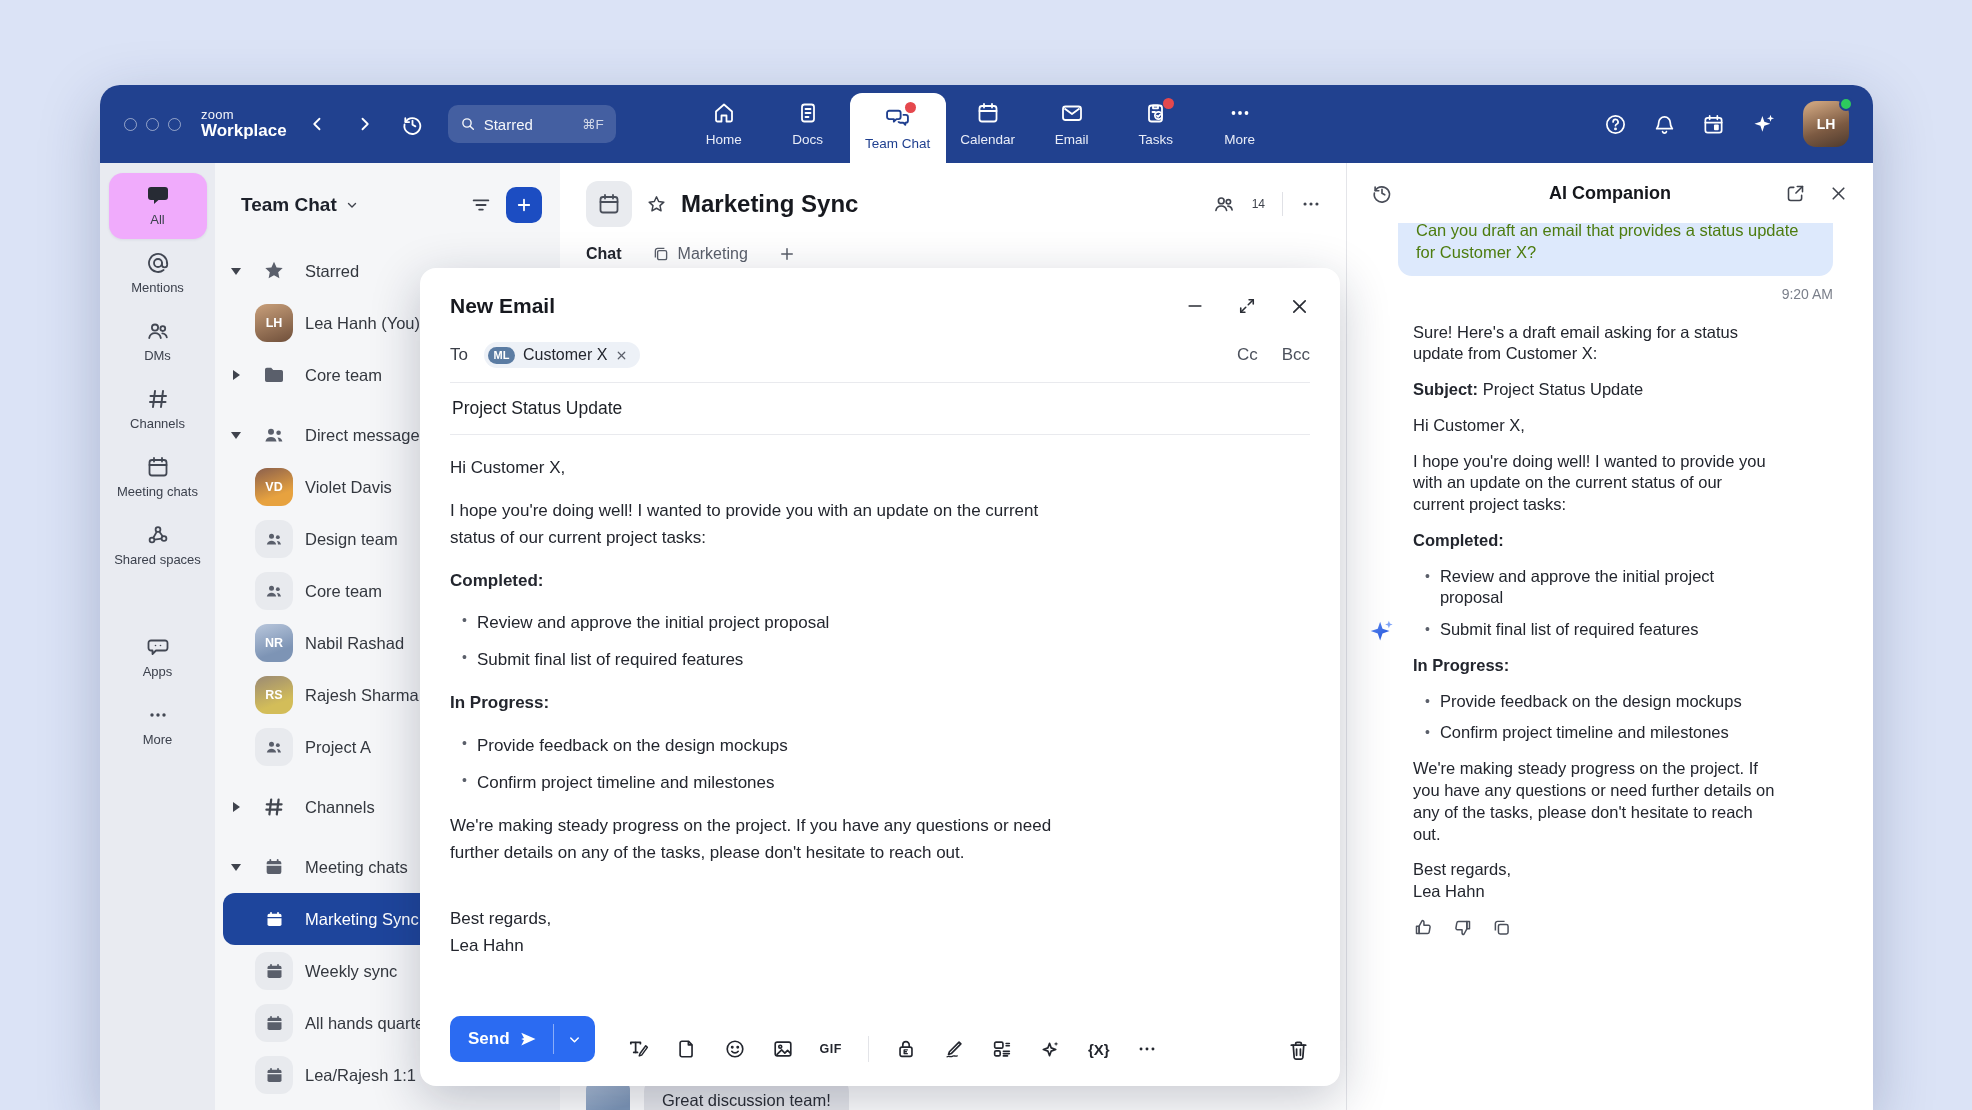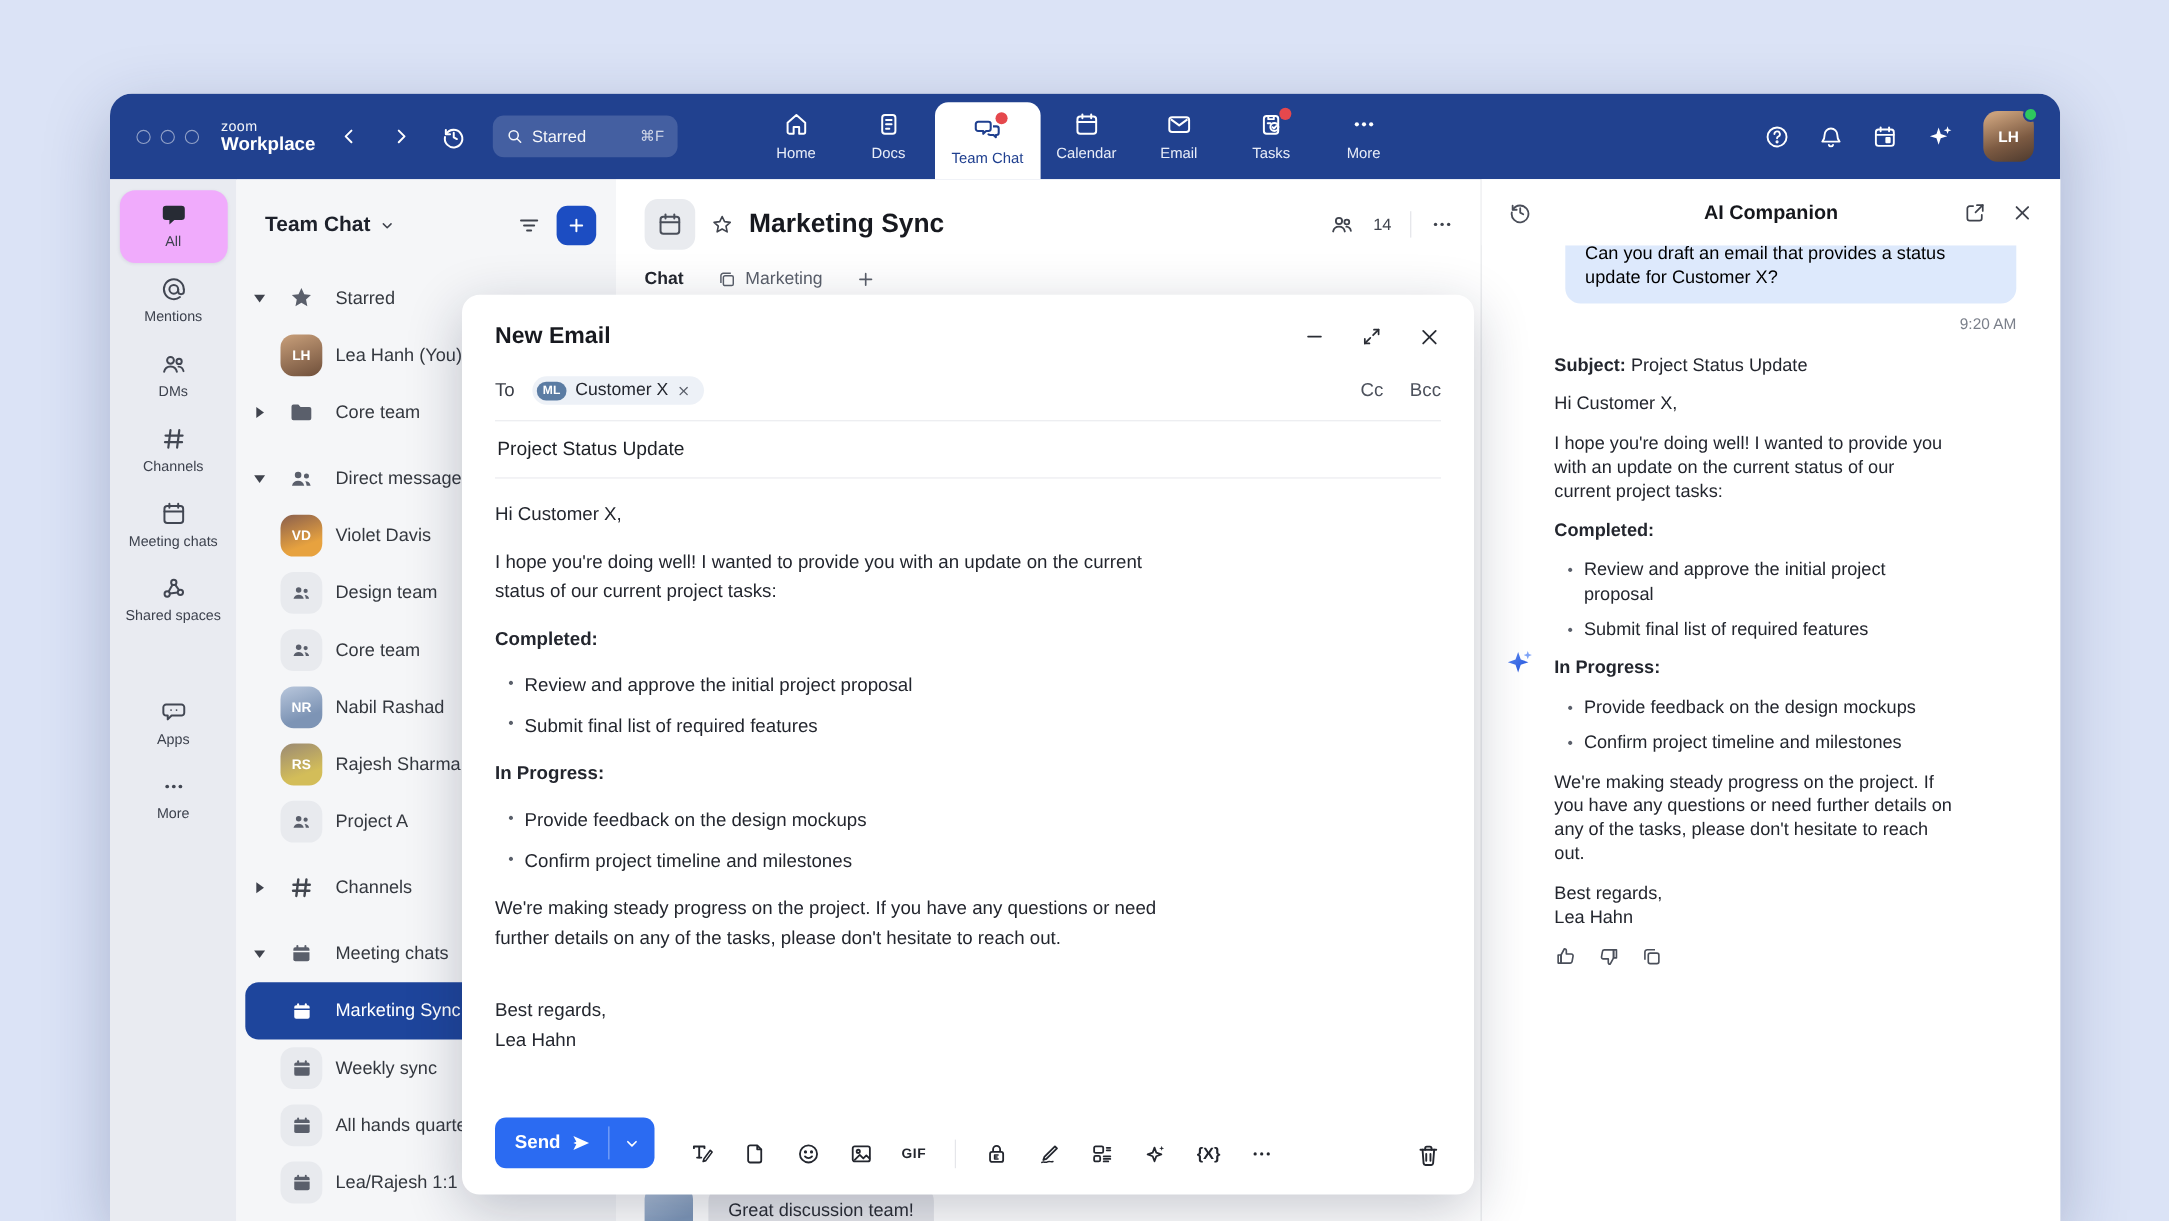--- a/index.html
+++ b/index.html
@@ -92,39 +92,39 @@
   .cl-item.selected { background:#1e459c; border-radius:12px; margin:0 6px 0 8px; padding-left:6px; color:#fff; }
   .cl-item.selected .tile { background:transparent; color:#fff; }
 
   
   .content { position:absolute; left:460px; top:78px; width:786px; bottom:0; background:#fff; }
   .content-header { display:flex; align-items:center; gap:14px; padding:18px 24px 10px 26px; }
   .room-tile { width:46px; height:46px; border-radius:12px; background:#e9ebef; color:#4a4f5a;
     display:flex; align-items:center; justify-content:center; }
   .star-o { color:#3f434d; }
   .room-title { font-size:24px; font-weight:700; color:#17191f; }
-  .header-right { margin-left:auto; display:flex; align-items:center; gap:17px; color:#3f434d; font-size:15px; }
+  .header-right { margin-left:auto; display:flex; align-items:center; gap:17px; color:#3f434d; font-size:12px; }
   .vdiv { width:1px; height:24px; background:#e0e1e6; }
   .tabs-row { display:flex; align-items:center; gap:30px; padding:8px 26px 0; font-size:16px; color:#5a5f6a; }
   .tab-chat { color:#23262e; font-weight:600; }
   .tab-res { display:flex; align-items:center; gap:8px; }
   .bottom-msg { position:absolute; left:26px; bottom:-20px; display:flex; align-items:flex-start; gap:14px; }
   .bottom-av { width:44px; height:44px; border-radius:12px; background:linear-gradient(160deg,#b9cbe2,#7e97b8 70%); }
   .bottom-bubble { background:#e7e8ec; border-radius:14px; padding:13px 18px 20px; font-size:16.5px; color:#2a2d34; }
 
   
   .ai-panel { position:absolute; left:1246px; top:78px; width:527px; bottom:0; background:#fff;
     border-left:1px solid #e4e5e9; display:flex; flex-direction:column; }
   .ai-header { height:60px; display:flex; align-items:center; padding:0 24px; flex:none; background:#fff; z-index:2; }
   .ai-title { position:absolute; left:0; right:0; text-align:center; font-size:18px; font-weight:700; color:#15171c; }
   .ai-h-left { color:#4a4e59; z-index:1; }
   .ai-h-right { margin-left:auto; display:flex; gap:22px; color:#3f434d; z-index:1; }
   .ai-scroll { flex:1; overflow:hidden; padding:0 40px 0 20px; }
-  .ai-bubble { margin-left:56px; margin-top:-16px; background:#dde9fc; border-radius:14px;
-    padding:12px 18px; font-size:16.5px; line-height:1.35; color:#000000; }
+  .ai-bubble { margin-left:31px; margin-top:-16px; background:#dde9fc; border-radius:14px;
+    padding:12px 18px; font-size:16.5px; line-height:1.35; color:#4d7c0f; }
   .ai-time { text-align:right; font-size:14px; color:#7a7f8a; margin:10px 0 20px; }
   .ai-answer { display:flex; gap:16px; }
   .ai-spark { margin-top:2px; }
   .ai-text { width:362px; font-size:16.5px; line-height:1.32; color:#23262e; }
   .ai-text p { margin-bottom:14px; }
   .ai-text .bold { font-weight:700; }
   .b-row { display:flex; gap:10px; margin:0 0 10px 12px; }
   .b-row .dot { color:#5a5f6a; font-size:14px; line-height:1.55; }
   .ai-actions { display:flex; gap:18px; margin-top:14px; color:#4a4f5a; }
 
@@ -696,20 +696,21 @@
                 <linearGradient id="sg" x1="0" y1="0" x2="1" y2="1">
                   <stop offset="0" stop-color="#5e8df6"></stop>
                   <stop offset="1" stop-color="#1f4fd8"></stop>
                 </linearGradient>
               </defs>
             <path fill="url(#sg)" d="M10.5 4.5 12.4 10.1 18 12l-5.6 1.9-1.9 5.6-1.9-5.6L3 12l5.6-1.9z"></path>
             <path fill="#7fa4f8" d="M17.5 3.8l.8 2.2 2.2.8-2.2.8-.8 2.2-.8-2.2-2.2-.8 2.2-.8z"></path>
           </svg>
         </span>
         <div class="ai-text">
+          <p>Sure! Here's a draft email asking for a status update from Customer X:</p>
           <p><span class="bold">Subject:</span> <span>Project Status Update</span></p>
           <p>Hi Customer X,</p>
           <p>I hope you're doing well! I wanted to provide you with an update on the current status of our current project tasks:</p>
           <p class="bold">Completed:</p>
           <div class="b-row">
               <span class="dot">•</span>
               <span>Review and approve the initial project proposal</span>
             </div>
           <div class="b-row">
               <span class="dot">•</span>

